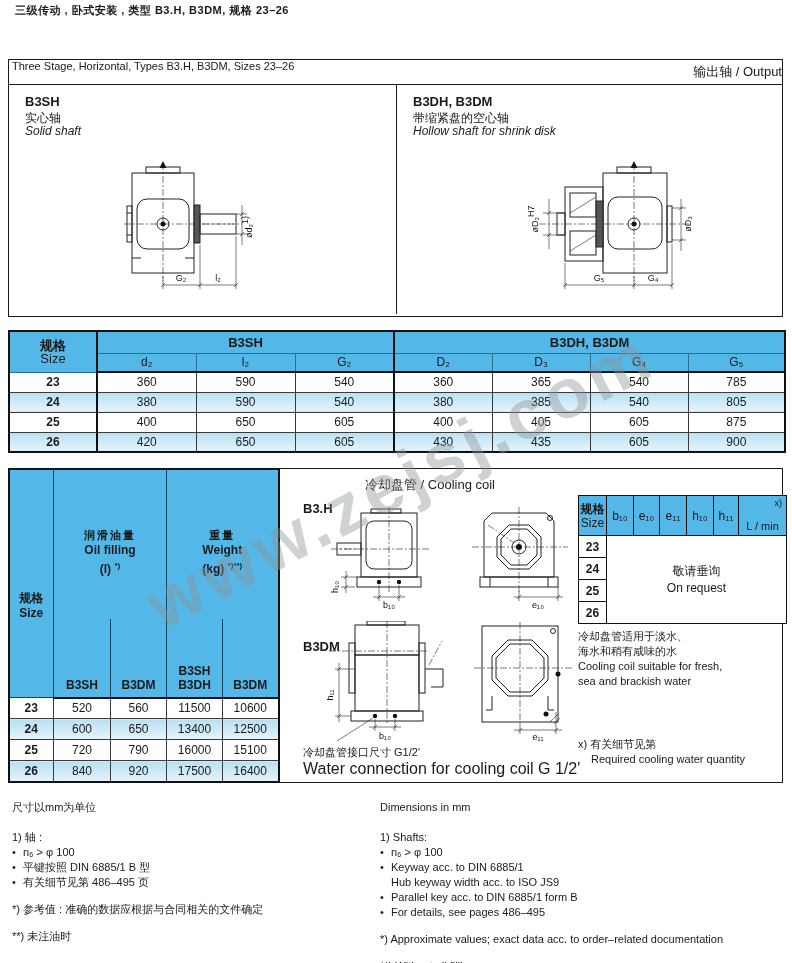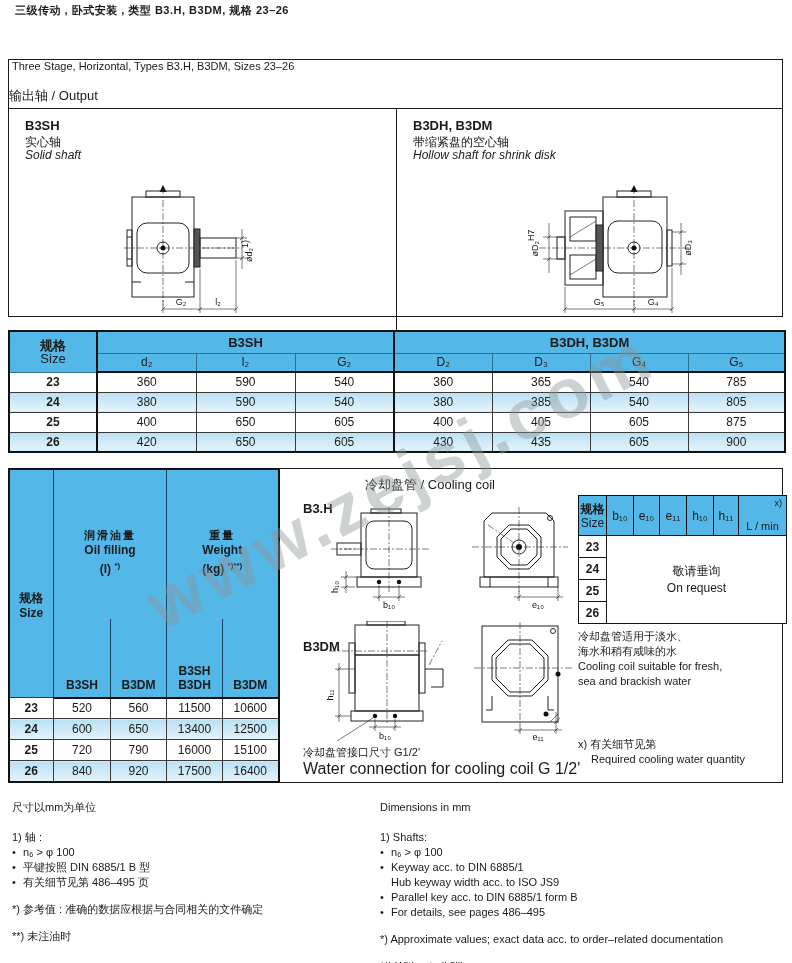--- a/index.html
+++ b/index.html
@@ -7,21 +7,21 @@
   .page {
     position:relative; width:792px; height:963px; background:#fff; overflow:hidden;
     font-family:"Liberation Sans","DejaVu Sans",sans-serif; color:#1a1a1a;
   }
   
   .title-zh { position:absolute; left:15px; top:3px; font-size:11px; font-weight:bold; letter-spacing:.5px; }
   .title-en { position:absolute; left:12px; top:24px; font-size:11px;margin-top:36px; }
 
   
   .output-box { position:absolute; left:8px; top:59px; width:775px; height:258px; border:1.5px solid #1a1a1a; }
-  .output-header { height:25px; line-height:24px; text-align:left; border-bottom:1.5px solid #1a1a1a; font-size:13px;margin-top:24px; }
+  .output-header { height:25px; line-height:24px; text-align:right; border-bottom:1.5px solid #1a1a1a; font-size:13px; }
   .output-cols { display:flex; height:229px; }
   .col-left  { width:388px; border-right:1.5px solid #1a1a1a; position:relative; }
   .col-right { flex:1; position:relative; }
   .type-label { position:absolute; left:16px; top:9px;  font-weight:bold; font-size:13px; }
   .desc-zh    { position:absolute; left:16px; top:25px; font-size:12px; }
   .desc-en    { position:absolute; left:16px; top:39px; font-size:12px;font-style:italic; }
   svg.draw1 { position:absolute; left:115px; top:76px; }
   svg.draw2 { position:absolute; left:128px; top:76px; }
 
   

